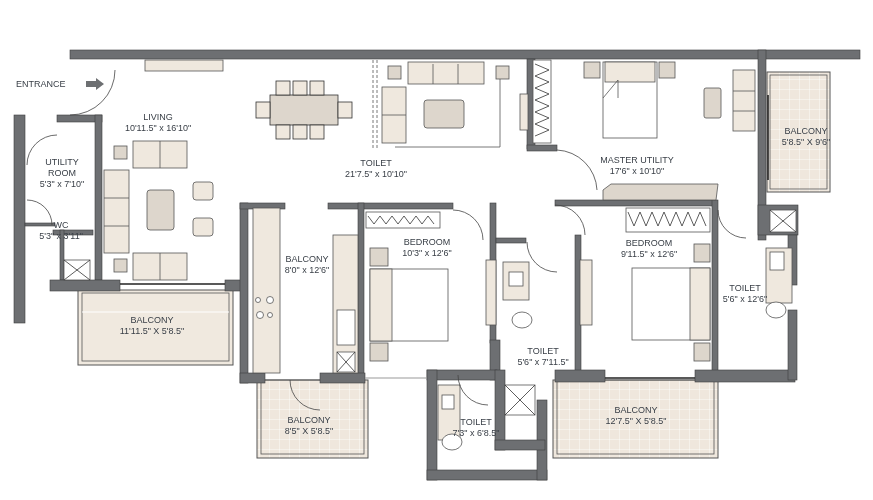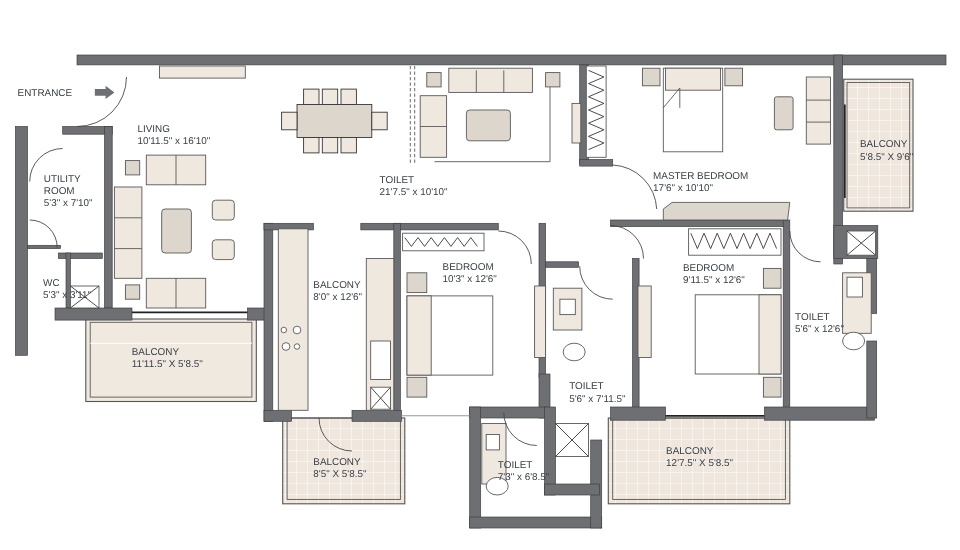--- a/index.html
+++ b/index.html
@@ -1,18 +1,18 @@
 <!DOCTYPE html>
 <html><head>
 <meta charset="utf-8">
 <style>
   html,body{margin:0;padding:0;background:#ffffff;}
   body{width:873px;height:500px;overflow:hidden;position:relative;font-family:"Liberation Sans",sans-serif;}
   #plan{position:absolute;left:0;top:0;width:873px;height:500px;}
-  .lbl{position:absolute;font-family:"Liberation Sans",sans-serif;font-size:9px;color:#3a4048;text-align:left;line-height:11px;white-space:nowrap;transform:translateX(-50%);}
+  .lbl{position:absolute;font-family:"Liberation Sans",sans-serif;font-size:9px;color:#3a4048;text-align:center;line-height:11px;white-space:nowrap;transform:translateX(-50%);}
   .lbl span{display:block;}
   .entrance{position:absolute;left:16px;top:78px;font-size:9px;color:#3a4048;display:flex;align-items:center;gap:20px;}
   .entrance .arrow{width:18px;height:12px;}
 </style>
 </head>
 <body>
 
 <svg id="plan" viewBox="0 0 873 500" xmlns="http://www.w3.org/2000/svg">
   <defs>
     <pattern id="tile" width="10" height="10" patternUnits="userSpaceOnUse">
@@ -219,42 +219,42 @@
 
 <div class="lbl" style="left:158px;top:112px;">
   <span>LIVING</span>
   <span>10'11.5" x 16'10"</span>
 </div>
 <div class="lbl" style="left:62px;top:157px;">
   <span>UTILITY</span>
   <span>ROOM</span>
   <span>5'3" x 7'10"</span>
 </div>
-<div class="lbl" style="left:61px;top:252px;">
+<div class="lbl" style="left:61px;top:220px;">
   <span>WC</span>
   <span>5'3" x 3'11"</span>
 </div>
 <div class="lbl" style="left:152px;top:315px;">
   <span>BALCONY</span>
   <span>11'11.5" X 5'8.5"</span>
 </div>
 <div class="lbl" style="left:376px;top:158px;">
   <span>TOILET</span>
   <span>21'7.5" x 10'10"</span>
 </div>
 <div class="lbl" style="left:307px;top:254px;">
   <span>BALCONY</span>
   <span>8'0" x 12'6"</span>
 </div>
 <div class="lbl" style="left:427px;top:237px;">
   <span>BEDROOM</span>
   <span>10'3" x 12'6"</span>
 </div>
 <div class="lbl" style="left:637px;top:155px;">
-  <span>MASTER BEDROOM</span>
+  <span>MASTER UTILITY</span>
   <span>17'6" x 10'10"</span>
 </div>
 <div class="lbl" style="left:806px;top:126px;">
   <span>BALCONY</span>
   <span>5'8.5" X 9'6"</span>
 </div>
 <div class="lbl" style="left:649px;top:238px;">
   <span>BEDROOM</span>
   <span>9'11.5" x 12'6"</span>
 </div>

